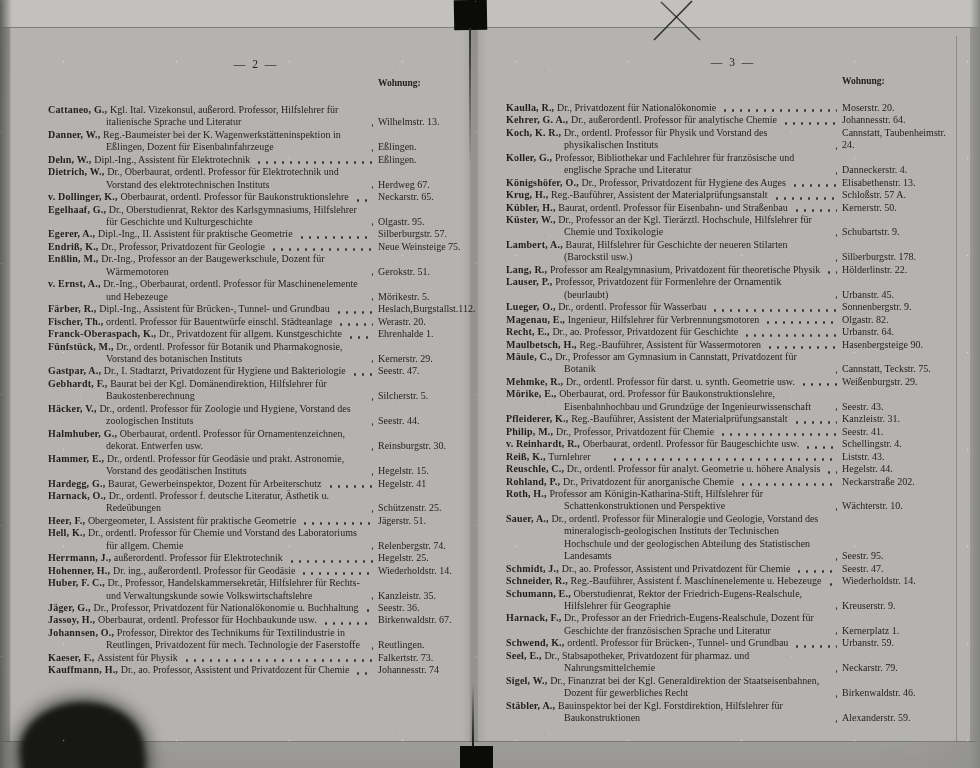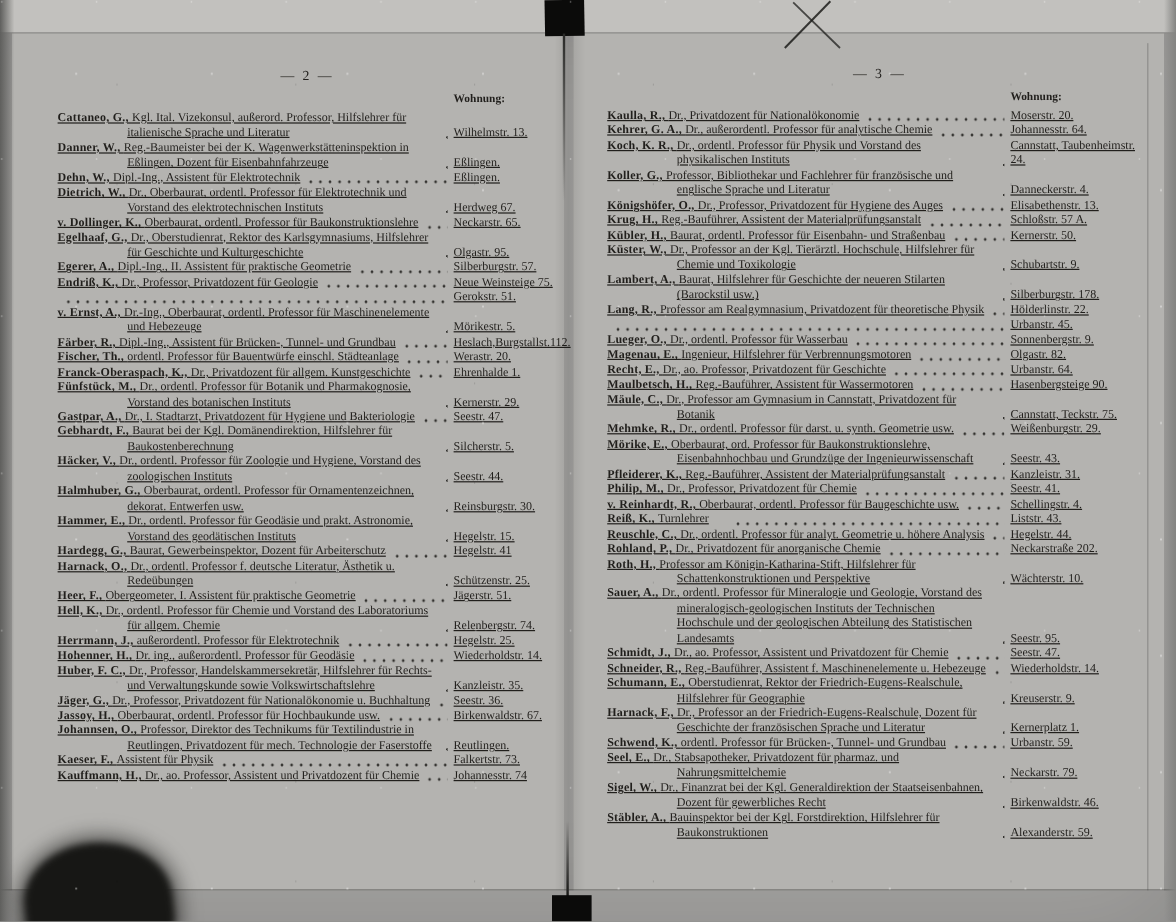--- a/index.html
+++ b/index.html
@@ -37,21 +37,21 @@
          box-shadow:0 0 14px 6px rgba(20,20,18,.55);}
   
   .page{position:absolute;top:28px;height:714px;background:#b4b3b0;font-size:10px;line-height:12.45px;}
   .page-left{left:10px;width:460px;padding:30px 6px 0 38px;box-sizing:border-box;}
   .page-right{left:478px;width:492px;padding:28px 10px 0 28px;box-sizing:border-box;}
   .pnum{text-align:center;font-size:11.5px;letter-spacing:2px;margin-bottom:7px;}
   .whdr{display:flex;}
   .wlabel{margin-left:auto;font-weight:700;font-size:9.5px;}
   .page-left .wlabel{width:86px;}
   .page-right .wlabel{width:118px;}
-  .entries{margin-top:3px;text-decoration:underline;}
+  .entries{margin-top:14px;}
   .entry{display:flex;align-items:flex-end;}
   .etext{flex:0 1 auto;box-sizing:border-box;padding-left:58px;text-indent:-58px;}
   .page-left .etext{max-width:318px;}
   .page-right .etext{max-width:324px;}
   .ename{font-weight:700;letter-spacing:.2px;}
   .leader{flex:1 1 0;min-width:4px;height:3px;margin:0 5px 2px 5px;
           background-image:radial-gradient(circle, #33322f 1px, transparent 1.35px);
           background-size:8px 3px;background-repeat:repeat-x;background-position:0 60%;}
   .eaddr{flex:0 0 auto;}
   .page-left .eaddr{width:86px;white-space:nowrap;}
@@ -111,20 +111,21 @@
     <div class="eaddr">Silberburgstr. 57.</div>
   </div>
 
   <div class="entry">
     <div class="etext"><b class="ename">Endriß, K., </b><span>Dr., Professor, Privatdozent für Geologie</span></div>
     <span class="leader"></span>
     <div class="eaddr">Neue Weinsteige 75.</div>
   </div>
 
   <div class="entry">
+    <div class="etext"><b class="ename">Enßlin, M., </b><span>Dr.-Ing., Professor an der Baugewerkschule, Dozent für Wärmemotoren</span></div>
     <span class="leader"></span>
     <div class="eaddr">Gerokstr. 51.</div>
   </div>
 
   <div class="entry">
     <div class="etext"><b class="ename">v. Ernst, A., </b><span>Dr.-Ing., Oberbaurat, ordentl. Professor für Maschinenelemente und Hebezeuge</span></div>
     <span class="leader"></span>
     <div class="eaddr">Mörikestr. 5.</div>
   </div>
 
@@ -317,20 +318,21 @@
     <div class="eaddr">Silberburgstr. 178.</div>
   </div>
 
   <div class="entry">
     <div class="etext"><b class="ename">Lang, R., </b><span>Professor am Realgymnasium, Privatdozent für theoretische Physik</span></div>
     <span class="leader"></span>
     <div class="eaddr">Hölderlinstr. 22.</div>
   </div>
 
   <div class="entry">
+    <div class="etext"><b class="ename">Lauser, P., </b><span>Professor, Privatdozent für Formenlehre der Ornamentik (beurlaubt)</span></div>
     <span class="leader"></span>
     <div class="eaddr">Urbanstr. 45.</div>
   </div>
 
   <div class="entry">
     <div class="etext"><b class="ename">Lueger, O., </b><span>Dr., ordentl. Professor für Wasserbau</span></div>
     <span class="leader"></span>
     <div class="eaddr">Sonnenbergstr. 9.</div>
   </div>
 

